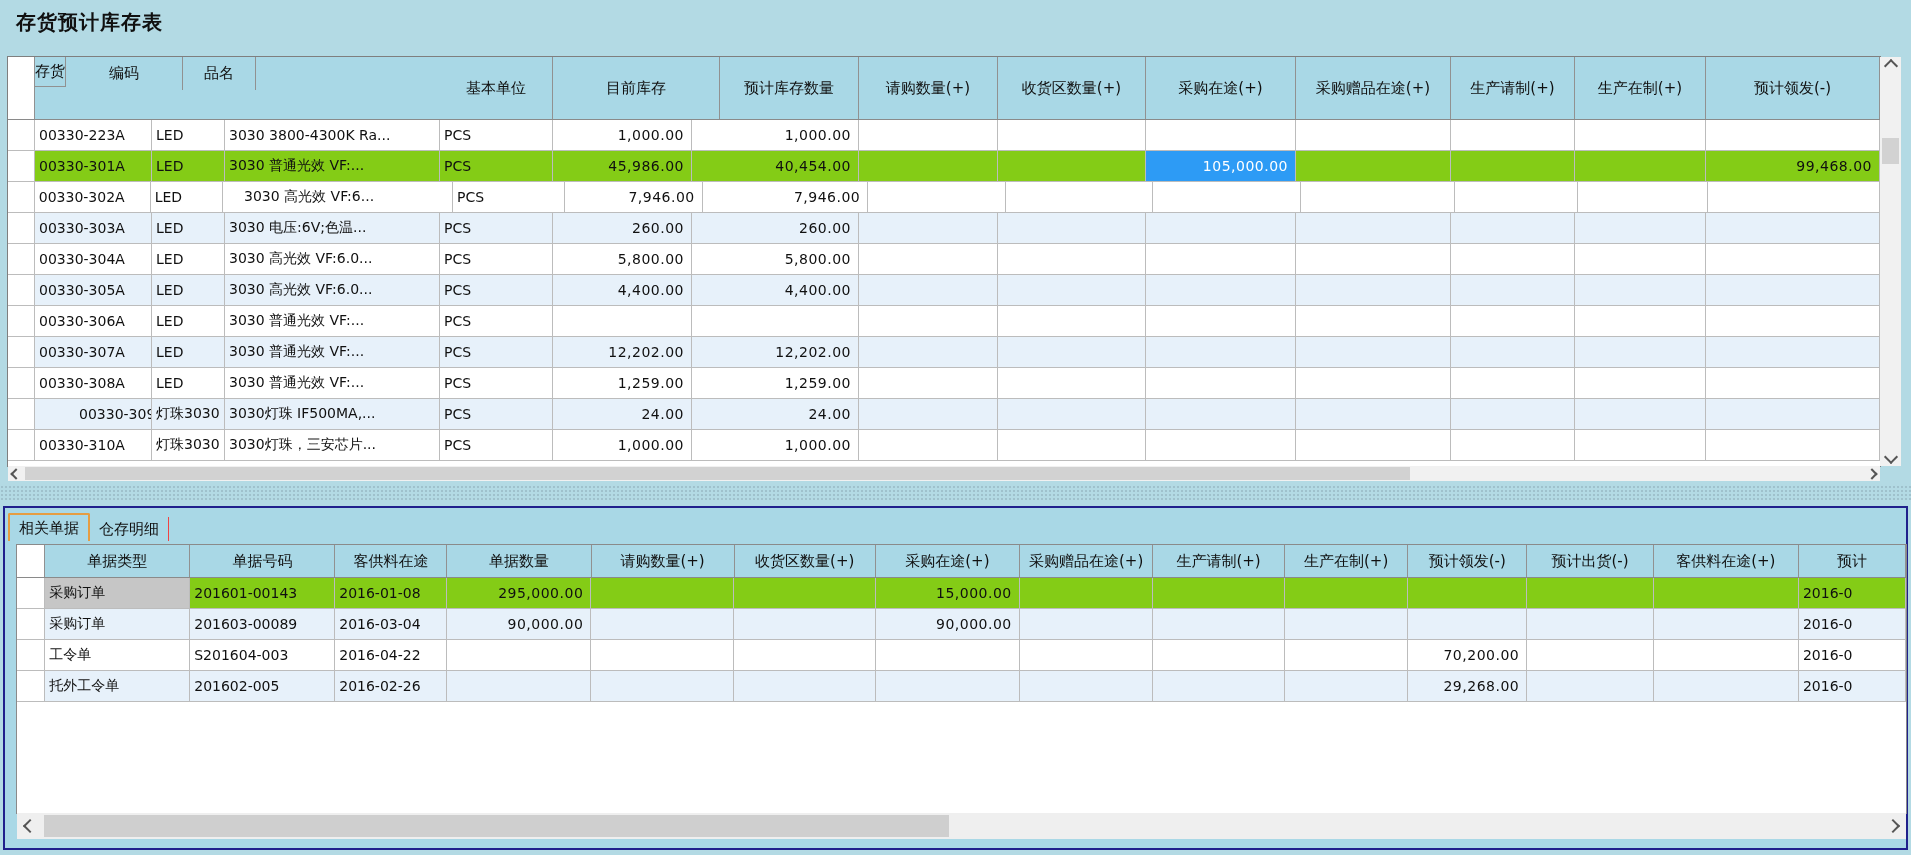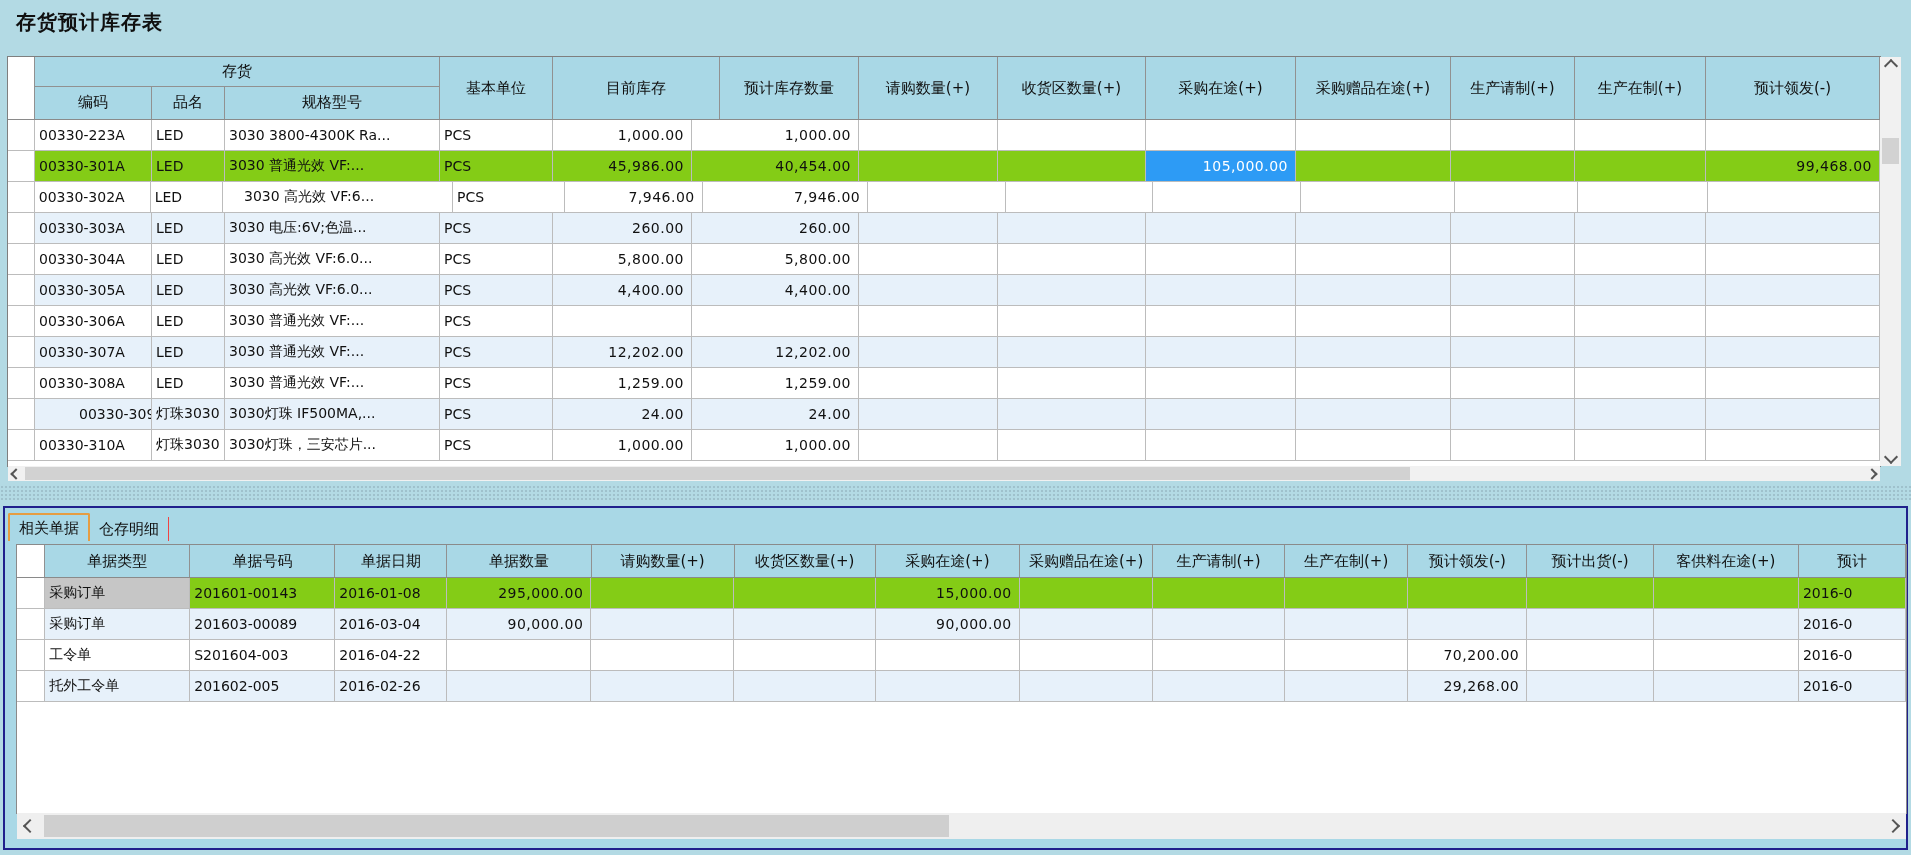--- a/index.html
+++ b/index.html
@@ -7,21 +7,21 @@
     font-family:"DejaVu Sans",sans-serif;color:#101010;overflow:hidden;}
   .page-title{position:absolute;left:16px;top:9px;font-size:20px;font-weight:bold;letter-spacing:1px;}
 
   
   .t1{position:absolute;left:8px;top:57px;width:1872px;height:409px;background:#ffffff;
       outline:1px solid #7f7f7f;overflow:hidden;}
   .t1head{display:flex;height:63px;box-sizing:border-box;background:#a9d8e6;border-bottom:1px solid #8a8a8a;}
   .hc{box-sizing:border-box;border-right:1px solid #919191;display:flex;align-items:center;
       justify-content:center;font-size:15px;overflow:hidden;white-space:nowrap;}
   .selh{background:#ffffff;}
-  .grp{display:flex;flex-direction:column;box-sizing:border-box;}
+  .grp{display:flex;flex-direction:row;box-sizing:border-box;}
   .grp-top{height:30px;box-sizing:border-box;border-bottom:1px solid #919191;border-right:1px solid #919191;
       display:flex;align-items:center;justify-content:center;font-size:15px;}
   .grp-bot{display:flex;height:33px;}
   .t1c0{width:27px;}.t1c1{width:117px;}.t1c2{width:73px;}.t1c3{width:215px;}.t1c4{width:113px;}
   .t1c5{width:139px;}.t1c6{width:167px;}.t1c7{width:139px;}.t1c8{width:148px;}.t1c9{width:150px;}
   .t1c10{width:155px;}.t1c11{width:124px;}.t1c12{width:131px;}.t1c13{width:174px;}
   .grpw{width:405px;}
 
   .trow{display:flex;height:31px;box-sizing:border-box;border-bottom:1px solid #bcbcbc;}
   .trow.alt{background:#e7f1fa;}
@@ -73,21 +73,20 @@
   <div class="page-title">存货预计库存表</div>
 
   <div class="t1">
     <div class="t1head">
       <div class="hc selh t1c0"></div>
       <div class="grp grpw">
         <div class="grp-top">存货</div>
         <div class="grp-bot">
           <div class="hc t1c1">编码</div>
           <div class="hc t1c2">品名</div>
-          <div class="hc t1c3">规格型号</div>
         </div>
       </div>
       <div class="hc t1c4">基本单位</div>
       <div class="hc t1c6">目前库存</div>
       <div class="hc t1c5">预计库存数量</div>
       <div class="hc t1c7">请购数量(+)</div>
       <div class="hc t1c8">收货区数量(+)</div>
       <div class="hc t1c9">采购在途(+)</div>
       <div class="hc t1c10">采购赠品在途(+)</div>
       <div class="hc t1c11">生产请制(+)</div>
@@ -300,21 +299,21 @@
     <div class="tabs">
       <div class="tab active">相关单据</div>
       <div class="tab plain">仓存明细</div>
     </div>
 
     <div class="t2">
       <div class="t2head" id="t2head">
           <div class="hc selh" style="width: 29px;"></div>
           <div class="hc" style="width: 149px;">单据类型</div>
           <div class="hc" style="width: 149px;">单据号码</div>
-          <div class="hc" style="width: 115px;">单据日期</div>
+          <div class="hc" style="width: 115px;">客供料在途</div>
           <div class="hc" style="width: 148px;">单据数量</div>
           <div class="hc" style="width: 147px;">请购数量(+)</div>
           <div class="hc" style="width: 145px;">收货区数量(+)</div>
           <div class="hc" style="width: 148px;">采购在途(+)</div>
           <div class="hc" style="width: 137px;">采购赠品在途(+)</div>
           <div class="hc" style="width: 135px;">生产请制(+)</div>
           <div class="hc" style="width: 127px;">生产在制(+)</div>
           <div class="hc" style="width: 122px;">预计领发(-)</div>
           <div class="hc" style="width: 130px;">预计出货(-)</div>
           <div class="hc" style="width: 149px;">客供料在途(+)</div>

